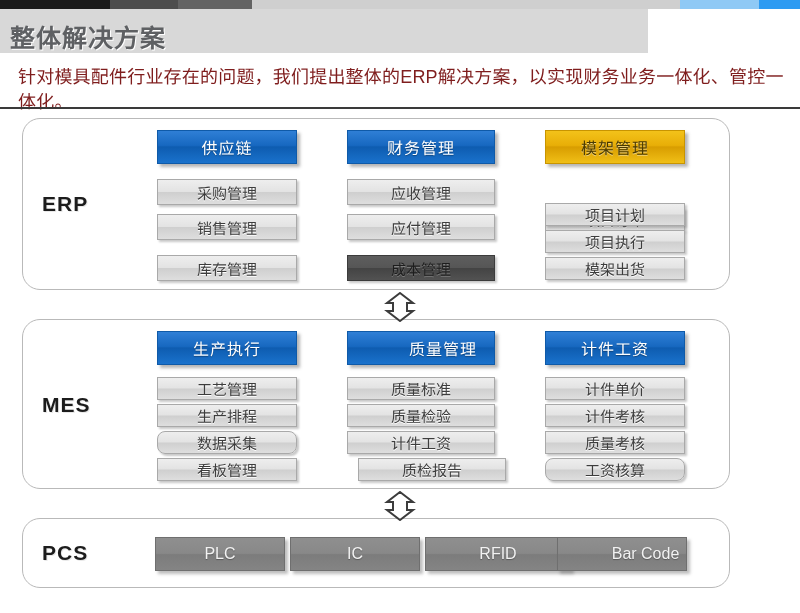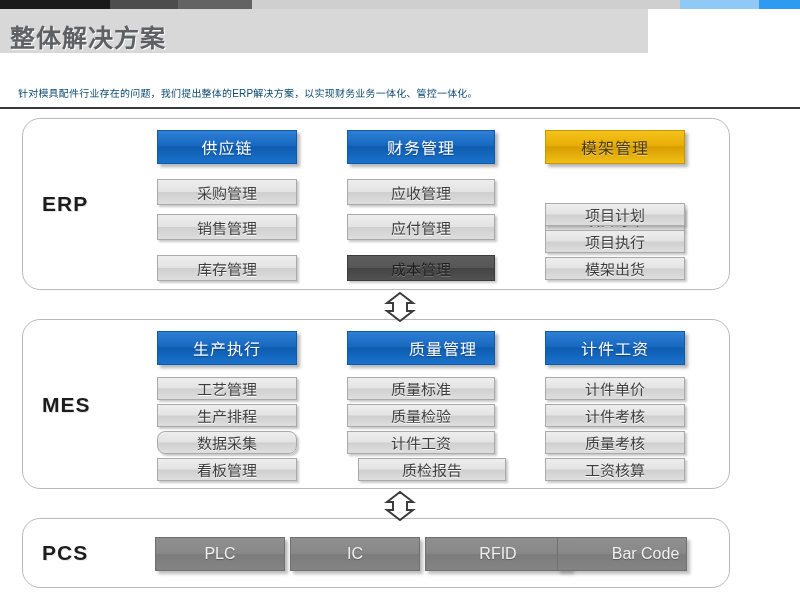--- a/index.html
+++ b/index.html
@@ -45,25 +45,25 @@
 
   
   .subtitle-band {
     position: absolute;
     left: 0; top: 53px;
     width: 800px; height: 55px;
     background: #ffffff;
   }
   .subtitle {
     position: absolute;
-    left: 18px; top: 28px;
+    left: 18px; top: 12px;
     width: 770px;
-    font-size: 10px;
+    font-size: 18px;
     line-height: 25px;
-    color: #0c4a6e;
+    color: #7f1d1d;
     letter-spacing: 0.2px;
   }
   .subtitle-rule {
     position: absolute;
     left: 0; top: 107px;
     width: 800px; height: 2px;
     background: #3a3a3a;
   }
 
   
@@ -209,21 +209,21 @@
     <div class="card sub-gray" style="left: 157px; top: 458px; width: 140px; height: 23px;">看板管理</div>
     <div class="card head-blue" style="left: 347px; top: 331px; width: 148px; height: 34px; padding-left: 44px;">质量管理</div>
     <div class="card sub-gray" style="left: 347px; top: 377px; width: 148px; height: 23px;">质量标准</div>
     <div class="card sub-gray" style="left: 347px; top: 404px; width: 148px; height: 23px;">质量检验</div>
     <div class="card sub-gray" style="left: 347px; top: 431px; width: 148px; height: 23px;">计件工资</div>
     <div class="card sub-gray" style="left: 358px; top: 458px; width: 148px; height: 23px;">质检报告</div>
     <div class="card head-blue" style="left: 545px; top: 331px; width: 140px; height: 34px;">计件工资</div>
     <div class="card sub-gray" style="left: 545px; top: 377px; width: 140px; height: 23px;">计件单价</div>
     <div class="card sub-gray" style="left: 545px; top: 404px; width: 140px; height: 23px;">计件考核</div>
     <div class="card sub-gray" style="left: 545px; top: 431px; width: 140px; height: 23px;">质量考核</div>
-    <div class="card sub-gray" style="left: 545px; top: 458px; width: 140px; height: 23px;">工资核算</div>
+    <div class="card sub-gray" style="left: 545px; top: 458px; width: 140px; height: 23px; border-radius: 8px;">工资核算</div>
     <div class="card pcs-gray" style="left: 155px; top: 537px; width: 130px; height: 34px;">PLC</div>
     <div class="card pcs-gray" style="left: 290px; top: 537px; width: 130px; height: 34px;">IC</div>
     <div class="card pcs-gray" style="left: 425px; top: 537px; width: 146px; height: 34px;">RFID</div>
     <div class="card pcs-gray" style="left: 557px; top: 537px; width: 130px; height: 34px; padding-left: 47px;">Bar Code</div>
   </div>
 
 <div class="connector" id="connector-erp-mes">
   <svg width="54" height="30" viewBox="0 0 54 30">
     <polygon points="27,1 40,11 34,11 34,19 40,19 27,29 14,19 20,19 20,11 14,11" fill="#ffffff" stroke="#3c3c3c" stroke-width="2" stroke-linejoin="miter"></polygon>
   </svg>

